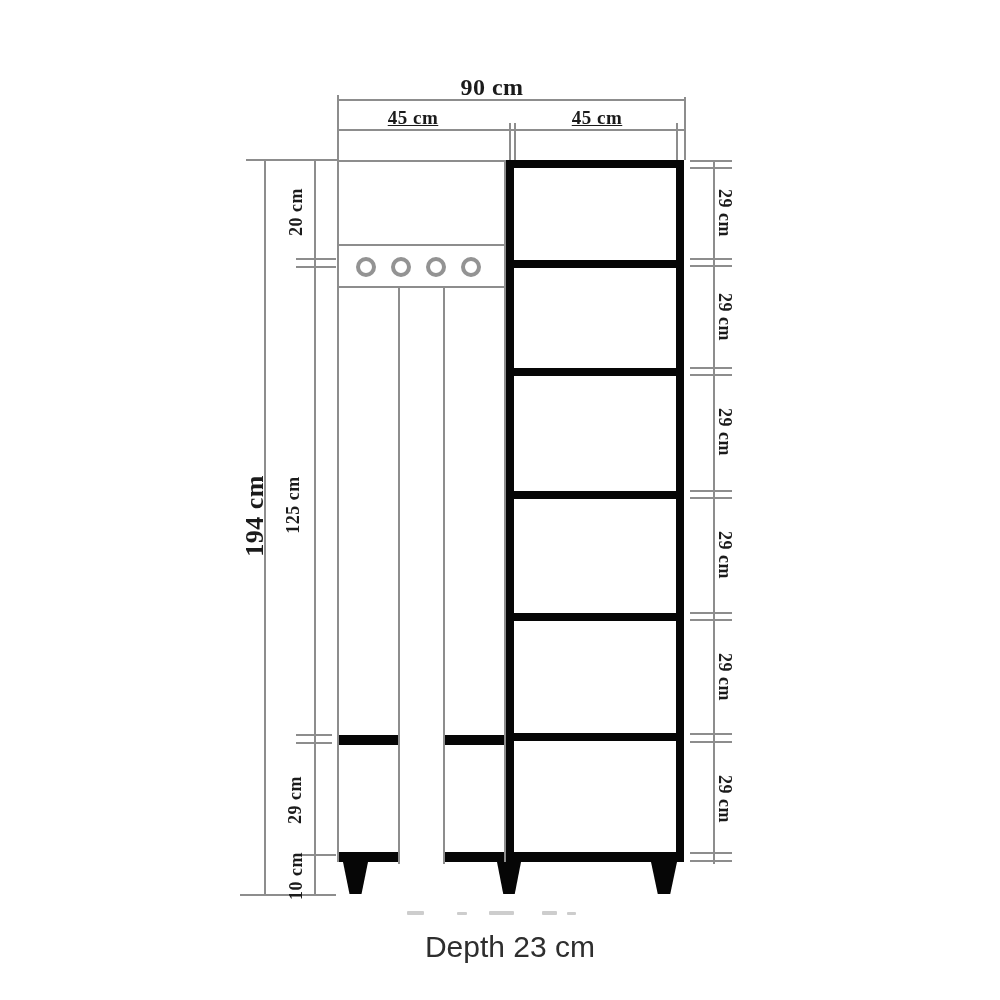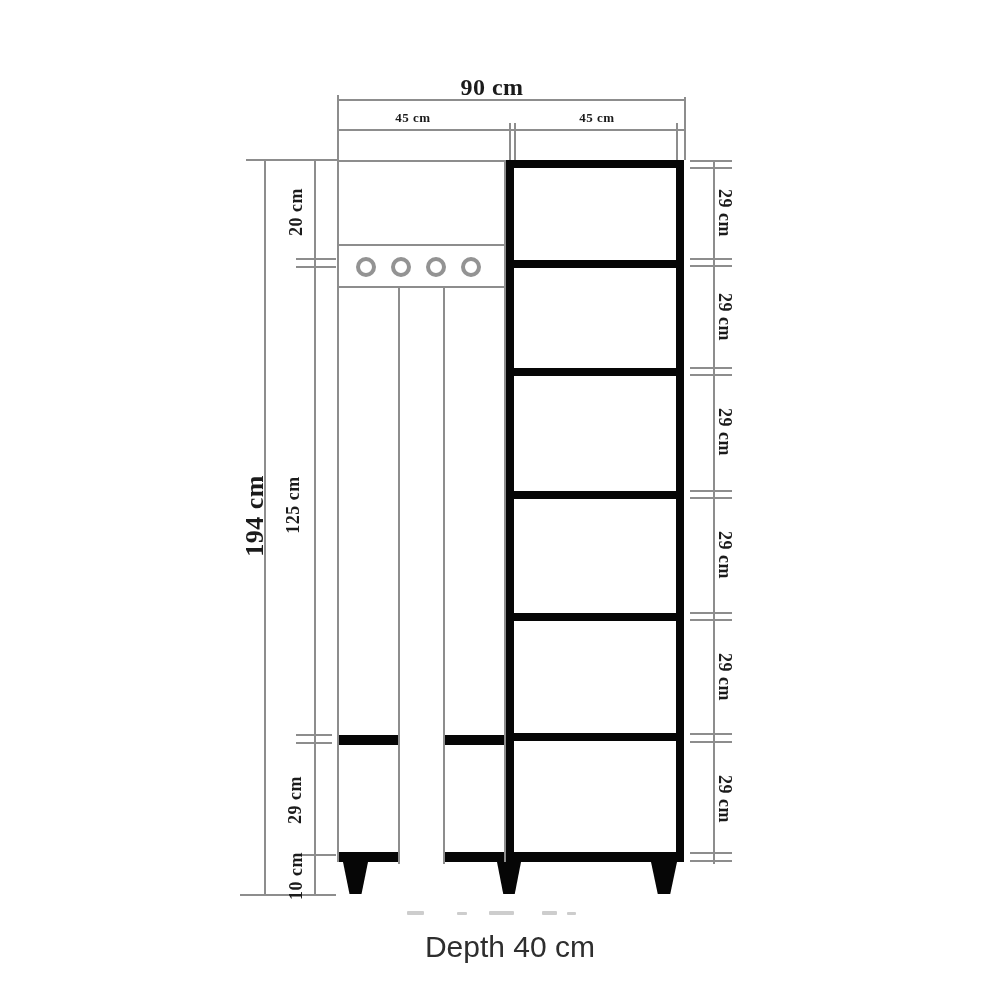--- a/index.html
+++ b/index.html
@@ -5,21 +5,21 @@
   html,body{margin:0;padding:0;background:#ffffff;}
   .canvas{position:relative;width:1000px;height:1000px;background:#ffffff;overflow:hidden;
           font-family:"Liberation Serif", serif;}
   .ln{position:absolute;background:#8d8d8d;}
   .h2{height:2px;}
   .w2{width:2px;}
   .dim{position:absolute;transform:translate(-50%,-50%);white-space:nowrap;
        font-weight:bold;color:#1b1b1b;letter-spacing:.5px;}
   .rot-ccw{transform:translate(-50%,-50%) rotate(-90deg);}
   .rot-cw{transform:translate(-50%,-50%) rotate(90deg);}
-  .fs24{font-size:24px;} .fs26{font-size:26px;} .fs19{font-size:13px;} .fs18{font-size:18px;}
+  .fs24{font-size:24px;} .fs26{font-size:26px;} .fs19{font-size:19px;text-decoration:underline;} .fs18{font-size:18px;}
 
   .left-panel{position:absolute;left:337px;top:160px;width:169px;height:702px;
               border:2px solid #8d8d8d;box-sizing:border-box;background:#ffffff;}
   .band-line{position:absolute;left:0;width:100%;height:2px;background:#8d8d8d;}
   .hook{position:absolute;top:95px;width:20px;height:20px;border:4px solid #939393;
         border-radius:50%;box-sizing:border-box;background:#ffffff;}
   .blackbar{position:absolute;left:0;width:100%;height:10px;background:#060606;}
   .strip{position:absolute;left:59px;top:126px;width:47px;height:576px;background:#ffffff;
          border-left:2px solid #8d8d8d;border-right:2px solid #8d8d8d;box-sizing:border-box;z-index:5;}
 
@@ -114,15 +114,15 @@
   <div class="leg" style="left:343px;width:25px;"></div>
   <div class="leg" style="left:497px;width:24px;"></div>
   <div class="leg" style="left:651px;width:26px;"></div>
 
   <div class="wm-dash" style="left:407px;top:911px;width:17px;height:4px;"></div>
   <div class="wm-dash" style="left:457px;top:912px;width:10px;height:3px;"></div>
   <div class="wm-dash" style="left:489px;top:911px;width:25px;height:4px;"></div>
   <div class="wm-dash" style="left:542px;top:911px;width:15px;height:4px;"></div>
   <div class="wm-dash" style="left:567px;top:912px;width:9px;height:3px;"></div>
 
-  <div class="depth">Depth 40 cm</div>
+  <div class="depth">Depth 23 cm</div>
 
 </div>
 
 </body></html>

